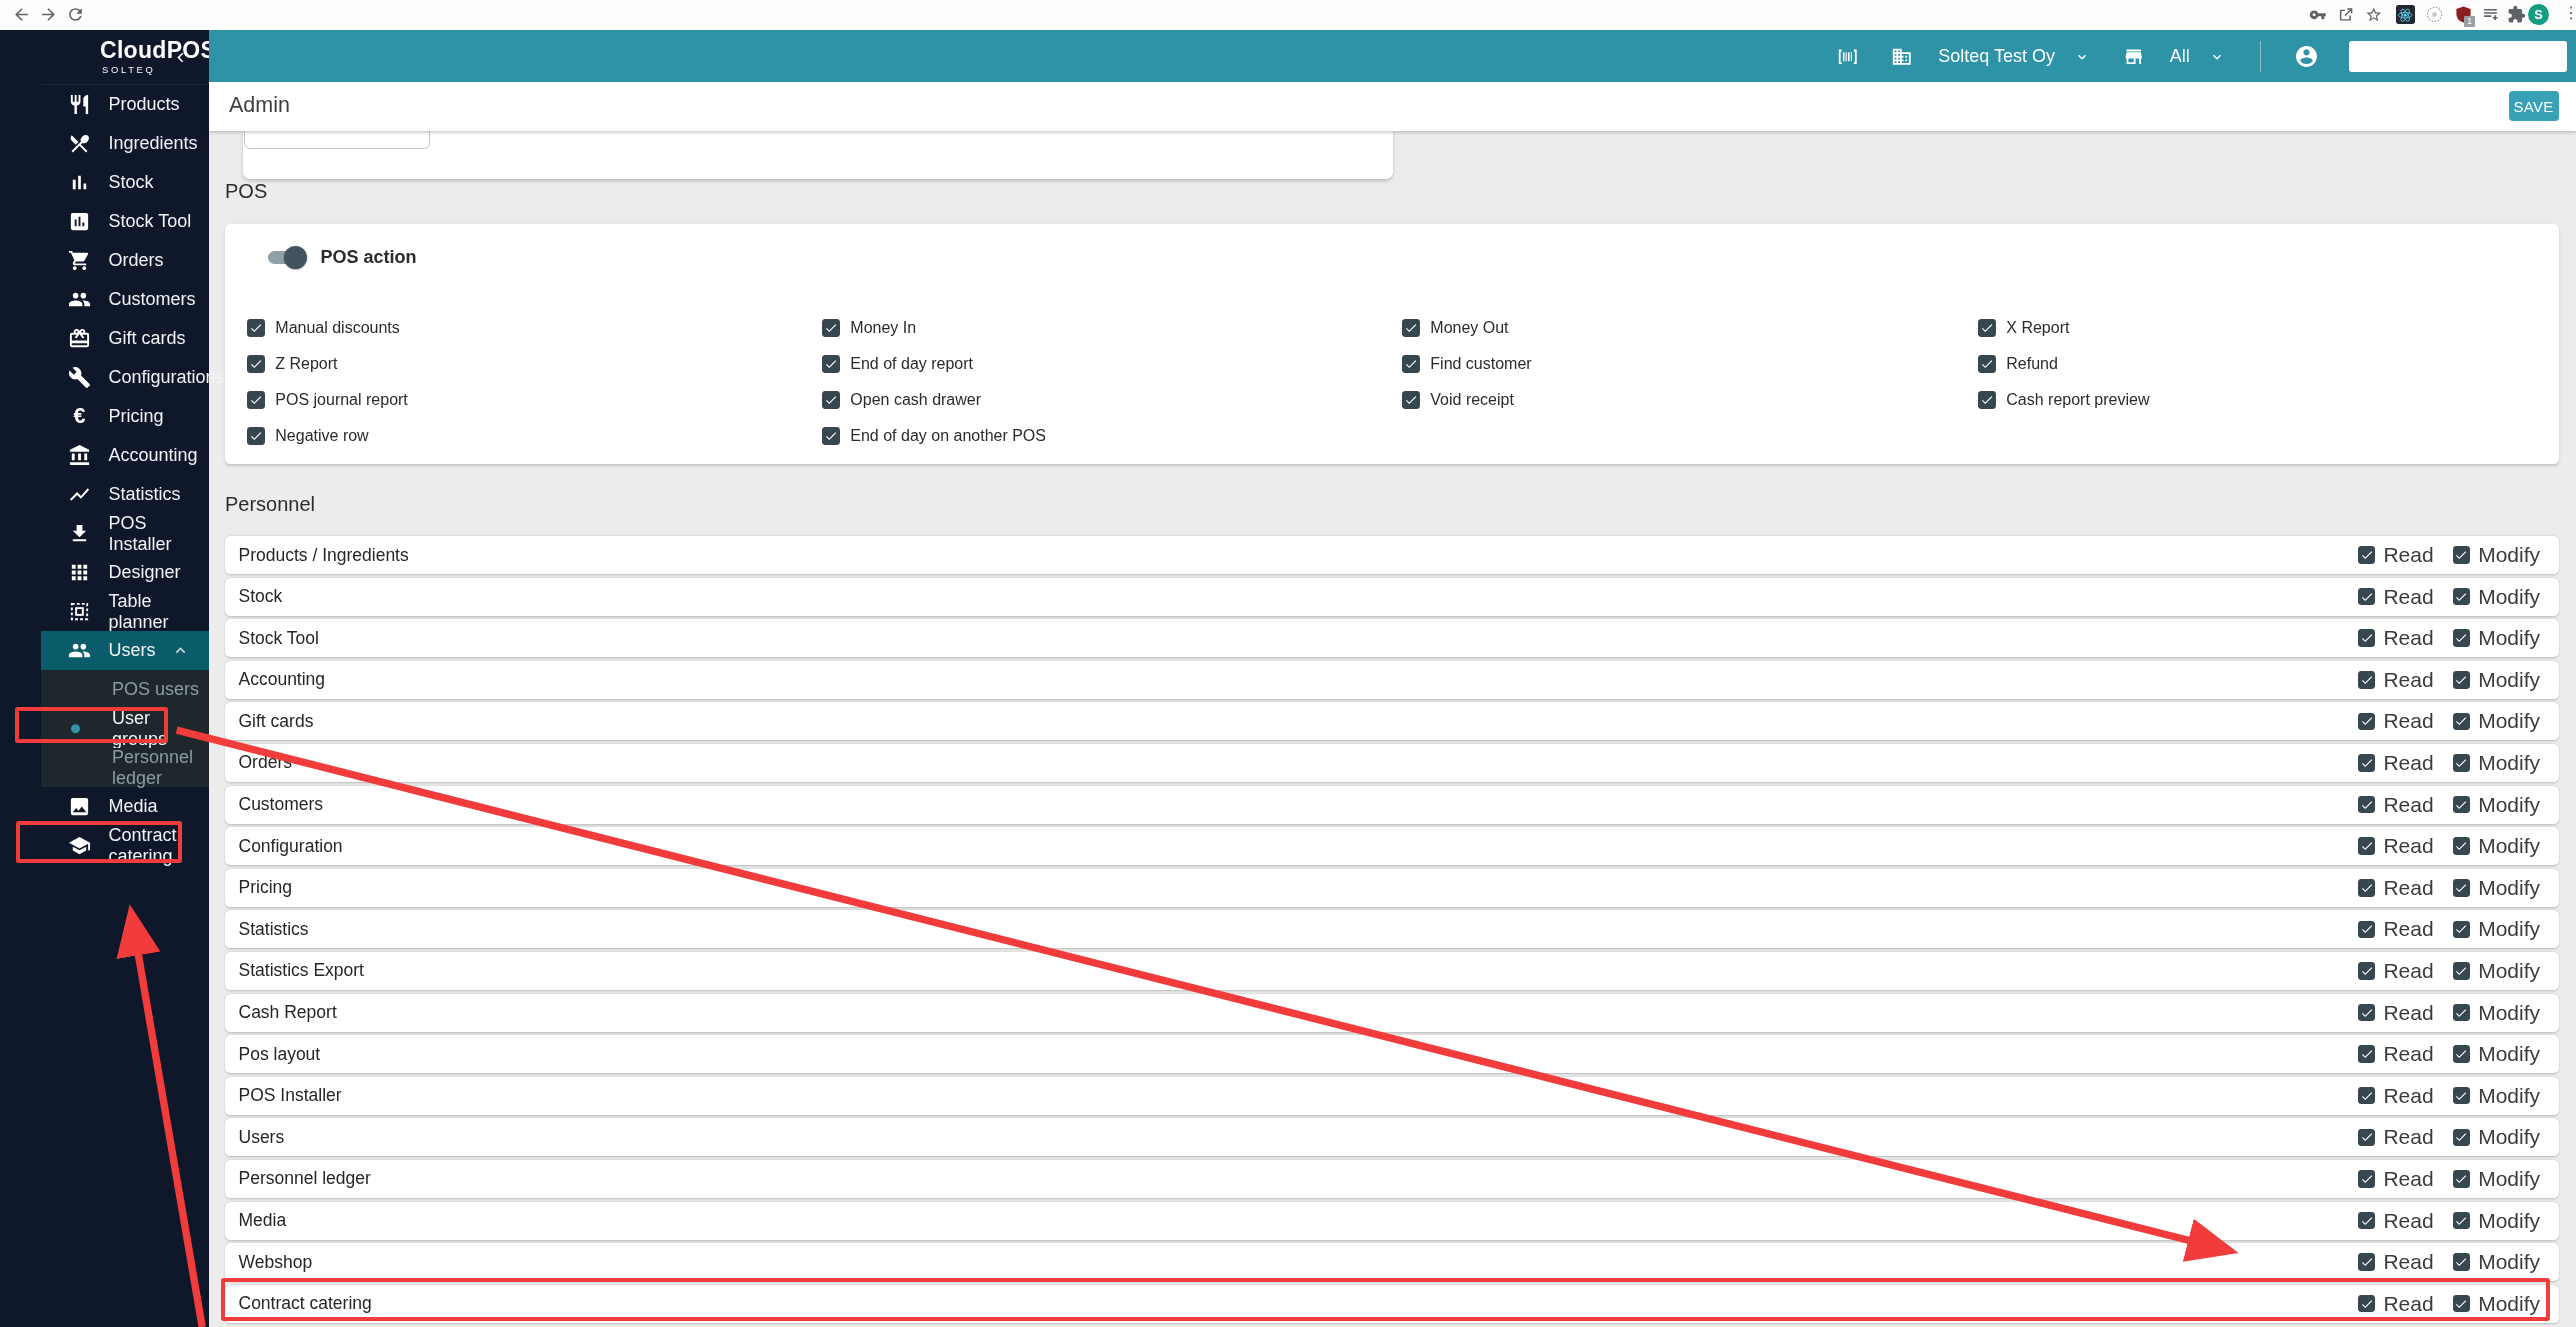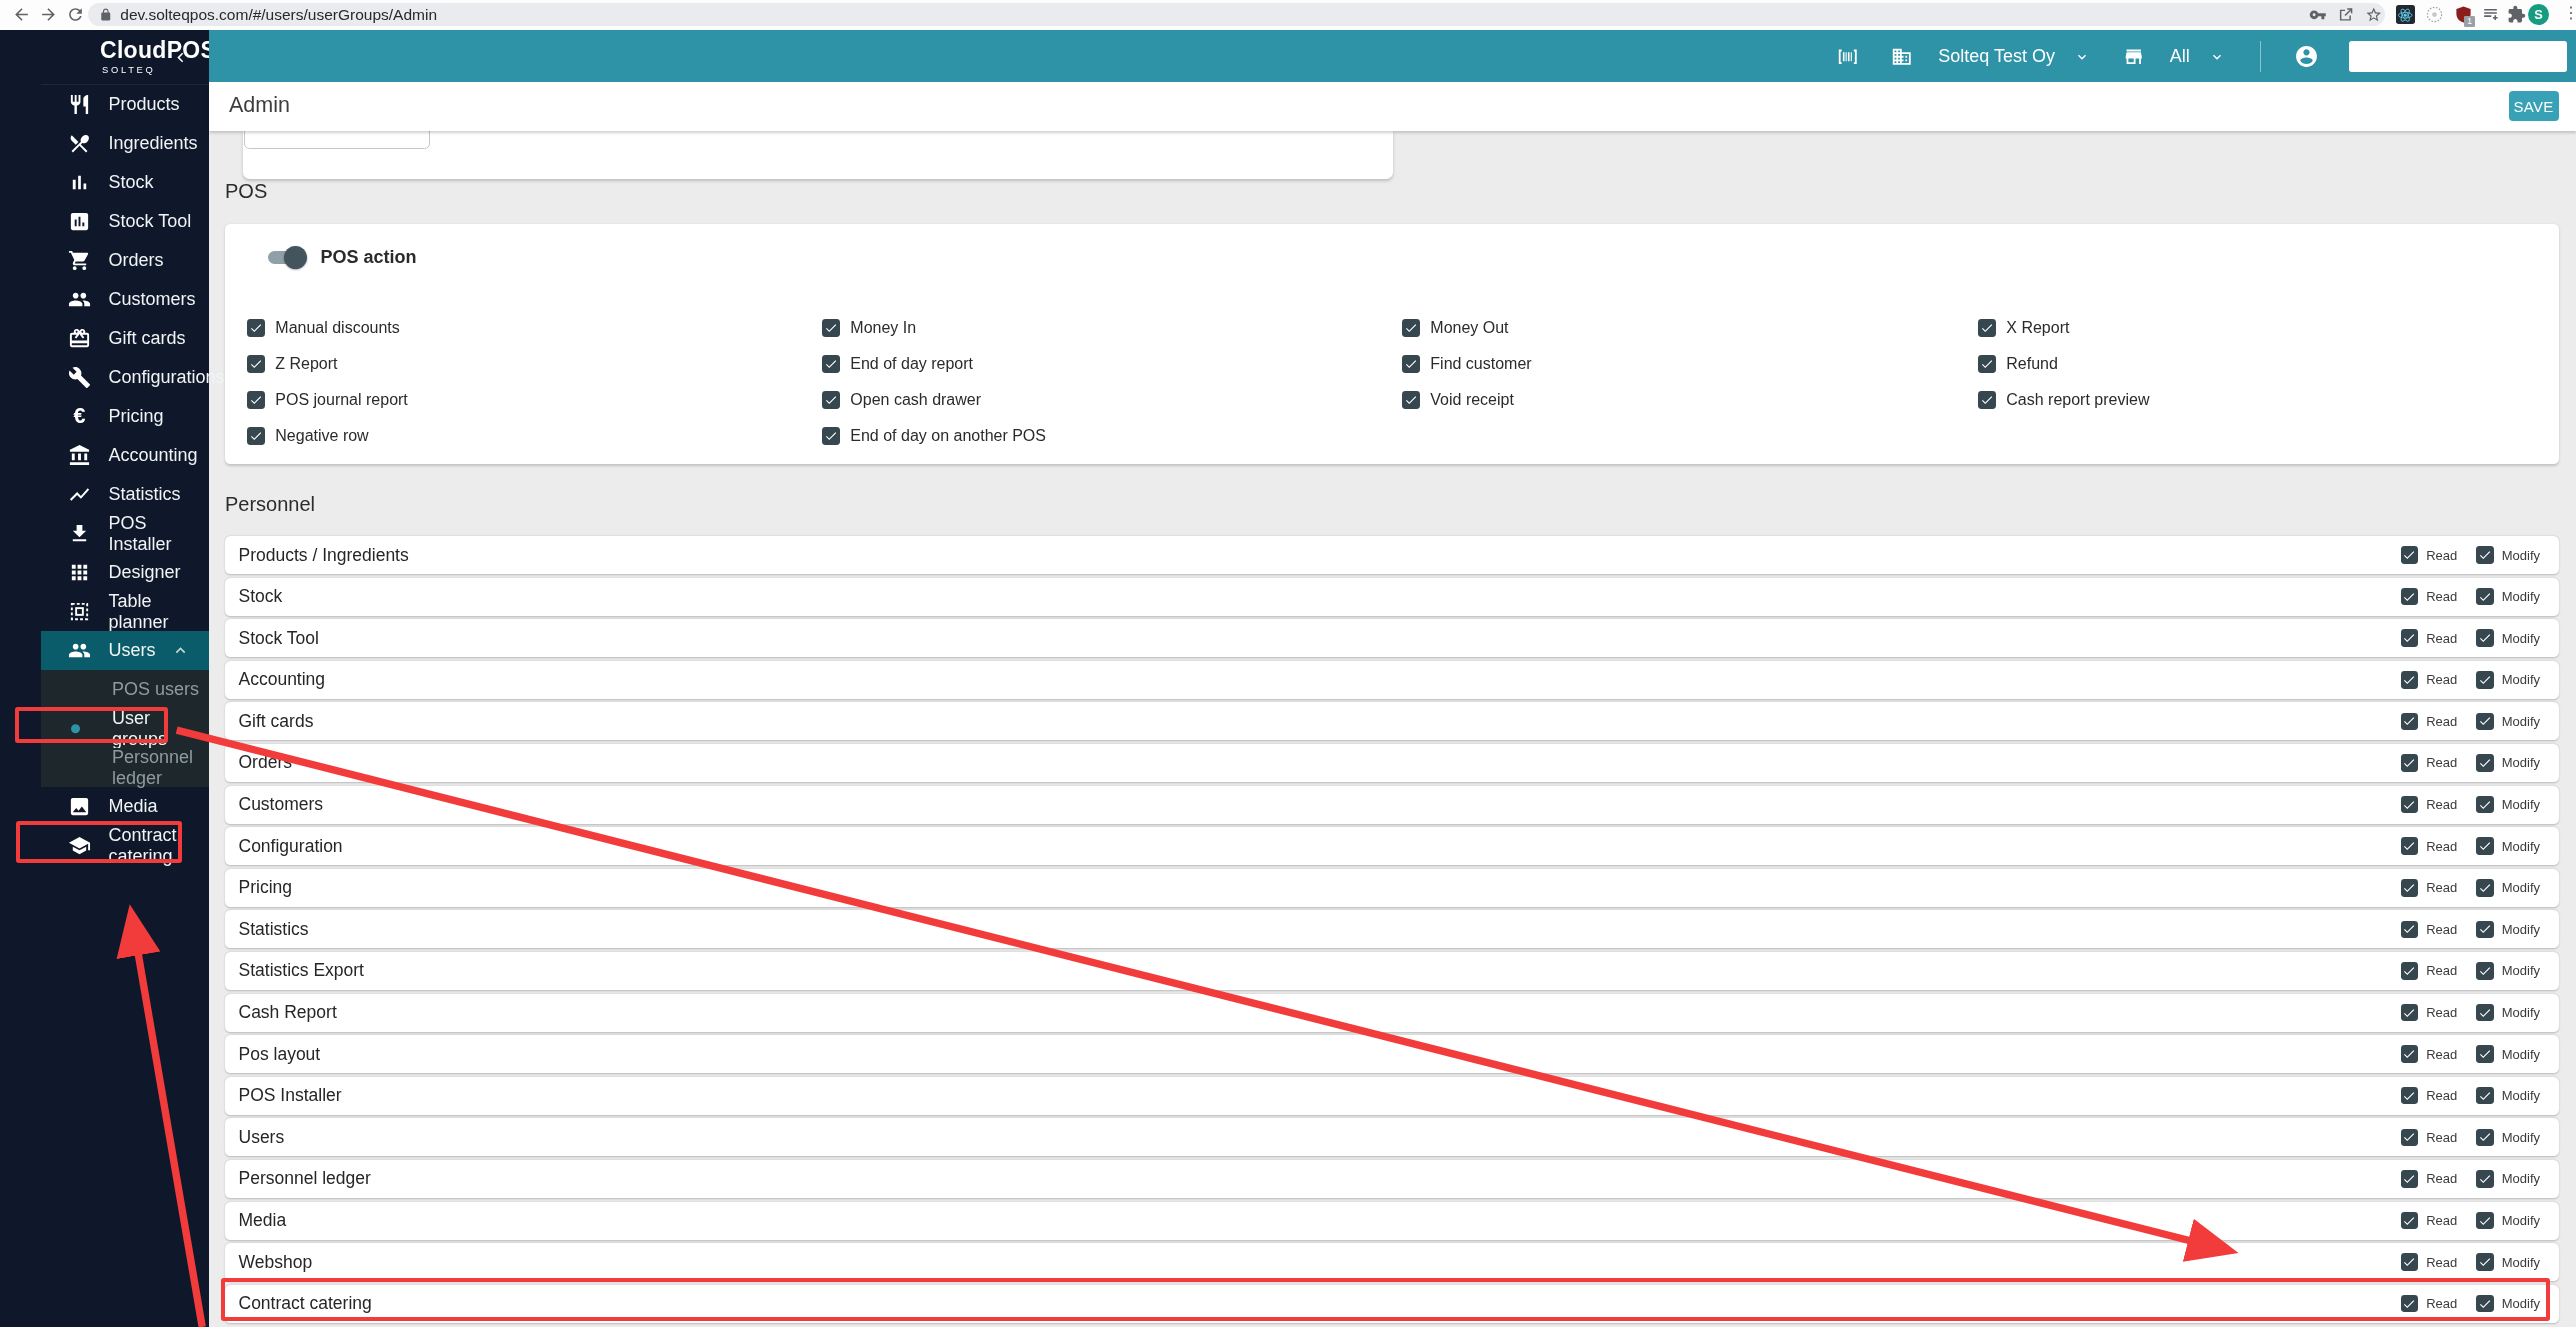--- a/index.html
+++ b/index.html
@@ -64,21 +64,21 @@
   .toggle-label { margin-left:17.5px; font-size:18px; font-weight:600; color:#2b2b2b; }
   .pos-grid { position:absolute; left:21.5px; top:86px; display:grid; grid-template-columns:575px 580px 576px 538px; grid-auto-rows:36px; align-items:center; }
   .check-item { display:flex; align-items:center; }
   .cb { width:18px; height:18px; background:#37474f; border-radius:3.4px; display:inline-flex; align-items:center; justify-content:center; flex:0 0 18px; cursor:pointer; }
   .cb svg { width:14px; height:14px; }
   .cb-label { margin-left:10.8px; font-size:16px; color:#2b2b2b; }
   .bo-rows { position:absolute; left:225px; top:536px; width:2334px; }
   .bo-row { width:2334px; height:38px; background:#fff; border-radius:5.4px; box-shadow:0 0.7px 2px rgba(0,0,0,.22); margin-bottom:3.6px; display:flex; align-items:center; padding:0 19px 0 13.5px; }
   .bo-label { font-size:17.5px; color:#262626; }
   .bo-perms { margin-left:auto; display:flex; align-items:center; }
-  .perm-label { font-size:13px; color:#3b3b3b; margin-left:8px; }
+  .perm-label { font-size:21px; color:#3b3b3b; margin-left:8px; }
   .perm-label.first { margin-right:19px; }
   .bo-perms .cb { width:17.5px; height:17.5px; flex-basis:17.5px; }
 
   
   .anno-box { position:absolute; border:4px solid #f23b3b; border-radius:2.7px; z-index:5; pointer-events:none; }
   #anno-usergroups { left:15px; top:707px; width:153px; height:36px; }
   #anno-catering-side { left:16px; top:821px; width:166px; height:42px; }
   #anno-catering-row { left:221px; top:1278px; width:2329px; height:43px; }
   .annotations { position:absolute; left:0; top:0; z-index:6; pointer-events:none; }
 </style>
@@ -88,26 +88,20 @@
 <div class="chrome">
   <svg class="nav-ico" style="left:12px" viewBox="0 0 24 24" fill="currentColor">
       <path d="M20 11H7.83l5.59-5.59L12 4l-8 8 8 8 1.41-1.41L7.83 13H20v-2z"></path>
     </svg>
   <svg class="nav-ico" style="left:39px" viewBox="0 0 24 24" fill="currentColor">
       <path d="M4 11h12.17l-5.59-5.59L12 4l8 8-8 8-1.41-1.41L16.17 13H4v-2z"></path>
     </svg>
   <svg class="nav-ico" style="left:66px" viewBox="0 0 24 24" fill="currentColor">
       <path d="M17.65 6.35C16.2 4.9 14.21 4 12 4c-4.42 0-7.99 3.58-7.99 8s3.57 8 7.99 8c3.73 0 6.84-2.55 7.73-6h-2.08c-.82 2.33-3.04 4-5.65 4-3.31 0-6-2.69-6-6s2.69-6 6-6c1.66 0 3.14.69 4.22 1.78L13 11h7V4l-2.35 2.35z"></path>
     </svg>
-  <div class="url-pill">
-    <svg class="lock-ico" viewBox="0 0 24 24" fill="currentColor">
-        <path d="M18 8h-1V6c0-2.76-2.24-5-5-5S7 3.24 7 6v2H6c-1.1 0-2 .9-2 2v10c0 1.1.9 2 2 2h12c1.1 0 2-.9 2-2V10c0-1.1-.9-2-2-2zM9 6c0-1.66 1.34-3 3-3s3 1.34 3 3v2H9V6z"></path>
-      </svg>
-    <span class="url-text">dev.solteqpos.com/#/users/userGroups/Admin</span>
-  </div>
   <svg class="pill-ico" style="left:2309px" viewBox="0 0 24 24" fill="currentColor">
       <path d="M12.65 10C11.83 7.67 9.61 6 7 6c-3.31 0-6 2.69-6 6s2.69 6 6 6c2.61 0 4.83-1.67 5.65-4H17v4h4v-4h2v-4H12.65zM7 14c-1.1 0-2-.9-2-2s.9-2 2-2 2 .9 2 2-.9 2-2 2z"></path>
     </svg>
   <svg class="pill-ico" style="left:2337px" viewBox="0 0 24 24">
       <g fill="none" stroke="currentColor" stroke-width="2">
         <path d="M14 4h6v6"></path>
         <path d="M20 4l-9 9"></path>
         <path d="M18 13v6H5V6h6"></path>
       </g>
     </svg>

